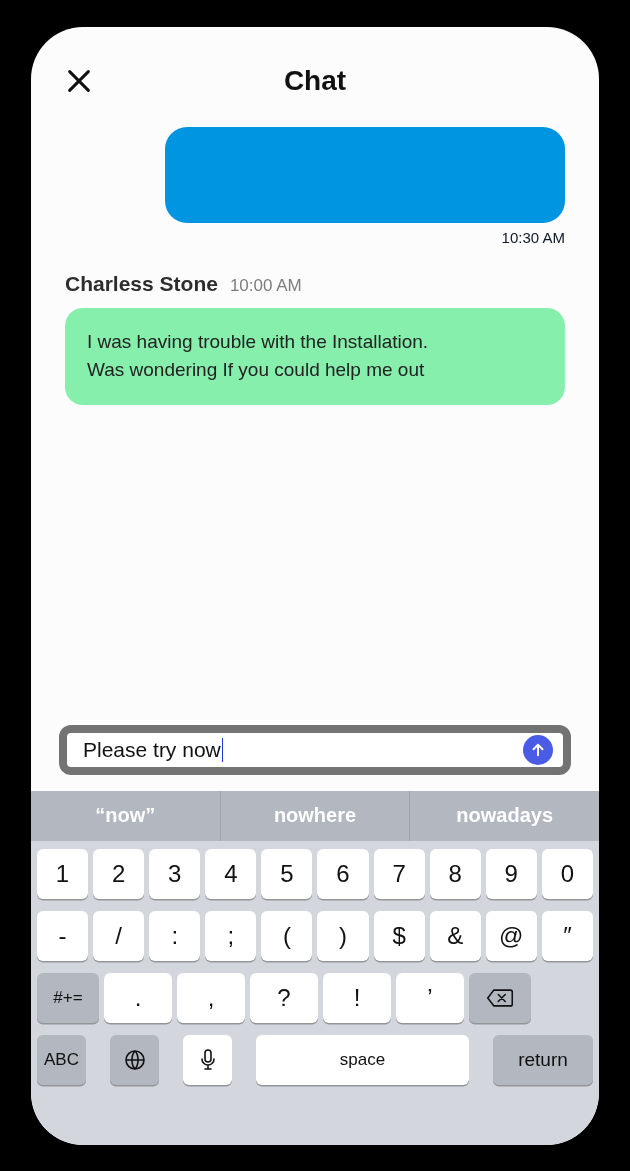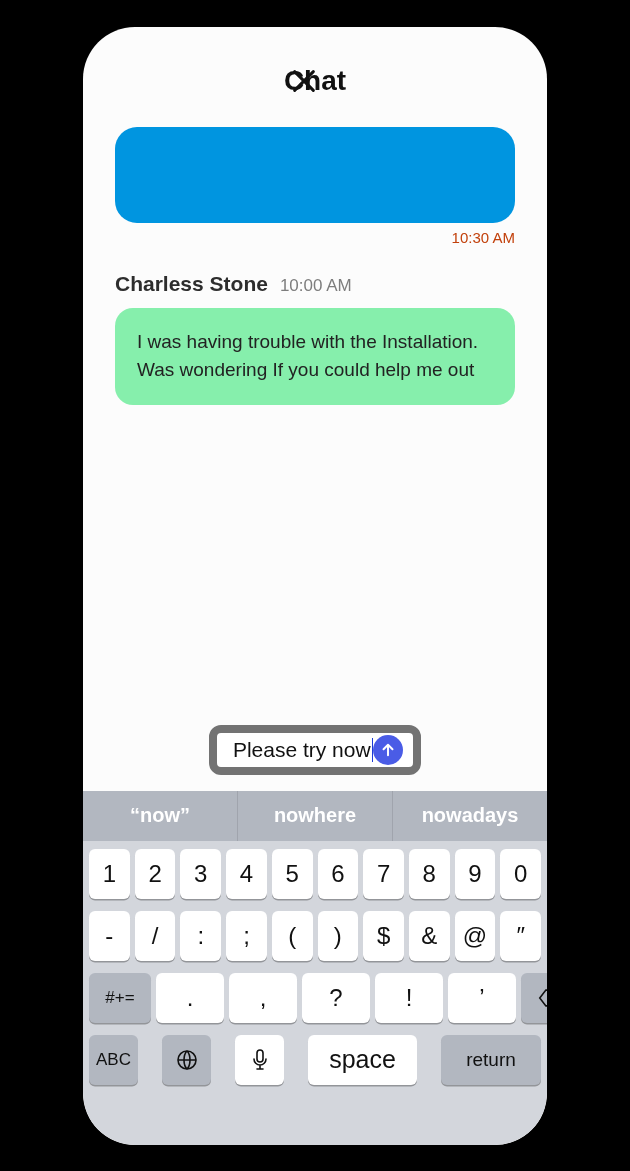--- a/index.html
+++ b/index.html
@@ -6,31 +6,30 @@
   body {
     width: 630px;
     height: 1171px;
     background: #000;
     font-family: -apple-system, BlinkMacSystemFont, "Helvetica Neue", Arial, sans-serif;
     display: flex;
     align-items: center;
     justify-content: center;
   }
   .phone {
-    width: 464px;
+    width: 568px;
     height: 1118px;
     background: #fcfcfc;
     border-radius: 52px;
     box-shadow: 18px 22px 26px rgba(0,0,0,0.45);
     overflow: hidden;
     display: flex;
     flex-direction: column;
     padding: 28px 0 0 0;
     position: relative;
-    align-items: center;
   }
   .header {
     display: flex;
     align-items: center;
     justify-content: center;
     position: relative;
     padding: 10px 28px 22px 28px;
   }
   .close-icon {
     position: absolute;
@@ -58,21 +57,21 @@
     margin-top: 8px;
   }
   .msg-out {
     background: #0095e0;
     width: 400px;
     height: 96px;
     border-radius: 22px;
   }
   .msg-out-time {
     font-size: 15px;
-    color: #c2410c;
+    color: #0f172a;
     margin-top: 6px;
   }
   .msg-in-header {
     display: flex;
     align-items: baseline;
     gap: 12px;
     margin-top: 26px;
   }
   .msg-name {
     font-size: 21px;
@@ -174,21 +173,21 @@
     cursor: pointer;
   }
   .key { background: #fff; }
   .key-dark { background: #b2b7c0; }
   .row3 { padding: 0 2px; }
   .shift-key, .bksp-key { flex: 0 0 62px; }
   .punc { flex: 0 0 68px; }
   .row4 { gap: 24px; }
   .abc-key, .globe-key, .mic-key { flex: 0 0 49px; font-size: 17px; }
   .globe-key, .mic-key { font-size: 22px; }
-  .space-key { flex: 1; font-size: 25px; }
+  .space-key { flex: 1; font-size: 17px; }
   .ret-key { flex: 0 0 100px; font-size: 19px; }
   .bksp-svg { width: 28px; height: 20px; }
 </style>
 </head>
 <body>
 
 <div class="phone">
 
   <div class="header">
     <div class="close-icon">

